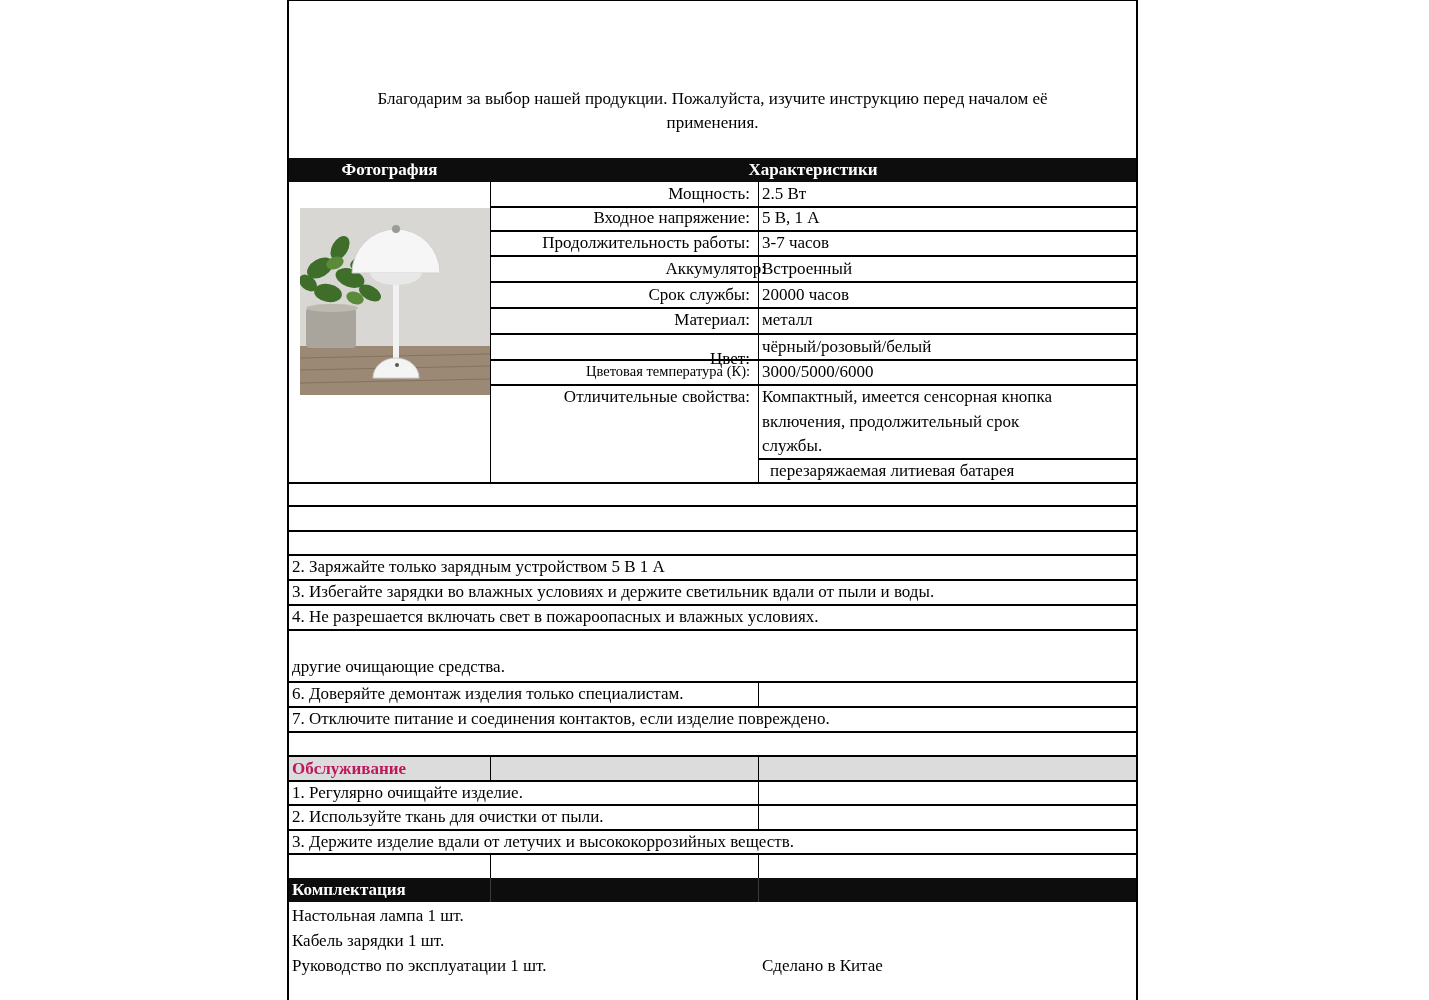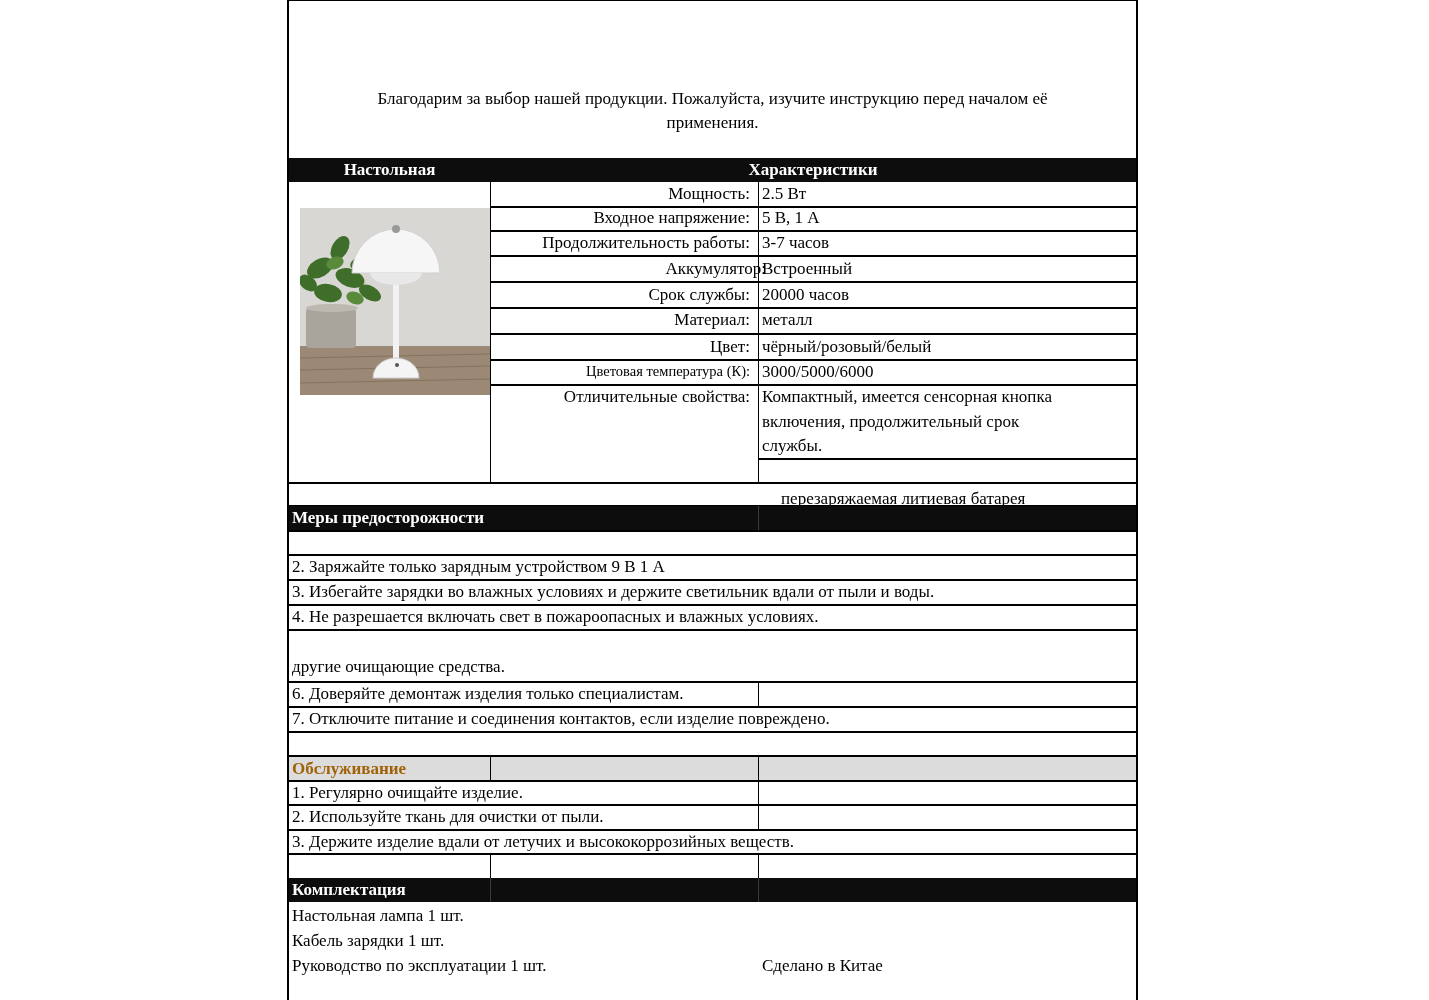--- a/index.html
+++ b/index.html
@@ -7,41 +7,41 @@
          font-family:"Liberation Serif", "DejaVu Serif", serif; color:#000; }
   .sheet { position:absolute; left:287px; top:0; width:851px; height:1000px;
            border-left:2px solid #000; border-right:2px solid #000; border-top:1px solid #000;
            box-sizing:border-box; }
   .title { position:absolute; left:0; right:0; top:4px; text-align:center;
            font-size:36px; font-weight:bold; letter-spacing:0.3px; }
   .intro { position:absolute; left:20px; right:20px; top:86px; text-align:center;
            font-size:17px; line-height:24px; }
   .abs { position:absolute; box-sizing:border-box; }
   .hdr-black { background:#0d0d0d; color:#fff; font-weight:bold; }
-  .hdr-grey { background:#dcdcdc; color:#a16207; font-weight:bold; }
+  .hdr-grey { background:#dcdcdc; color:#be185d; font-weight:bold; }
   .hline { position:absolute; left:0; right:0; height:0; border-top:2px solid #000; }
   .vline { position:absolute; width:0; border-left:1px solid #000; }
   .vline.grey { border-left:1px solid #3a3a3a; }
   .label { position:absolute; text-align:right; font-size:17px; white-space:nowrap; }
   .value { position:absolute; font-size:17px; white-space:nowrap; }
   .txt { position:absolute; font-size:17px; white-space:nowrap; }
   .photo { position:absolute; left:11px; top:207px; width:190px; height:187px; overflow:hidden; background:#d8d6d3; }
 </style>
 </head>
 <body>
 
 <div class="sheet">
 
   <div class="intro">
     <div>Благодарим за выбор нашей продукции. Пожалуйста, изучите инструкцию перед началом её</div>
     <div>применения.</div>
   </div>
 
   <div class="abs hdr-black" style="left:0; right:0; top:157px; height:24px;">
-    <div class="abs" style="left:0; width:201px; top:0; height:24px; text-align:center; line-height:24px; font-size:17px;">Настольная</div>
+    <div class="abs" style="left:0; width:201px; top:0; height:24px; text-align:center; line-height:24px; font-size:17px;">Фотография</div>
     <div class="abs" style="left:201px; right:0; top:0; height:40px; text-align:center; line-height:24px; font-size:17px;">Характеристики</div>
   </div>
 
   <div class="photo">
     <svg width="190" height="187" viewBox="0 0 190 187">
       <rect x="0" y="0" width="190" height="140" fill="#d9d7d4"></rect>
       <rect x="0" y="138" width="190" height="49" fill="#9b8875"></rect>
       <path d="M0 150 L190 146 M0 162 L190 158 M0 175 L190 171" stroke="#85735f" stroke-width="1" fill="none"></path>
       <rect x="6" y="100" width="50" height="40" rx="4" fill="#a9a49c"></rect>
       <ellipse cx="32" cy="100" rx="26" ry="4" fill="#bdb8b0"></ellipse>
@@ -92,41 +92,37 @@
 
   <div class="label" style="right:370px; top:258px;">Аккумулятор:</div>
   <div class="value" style="left:473px; top:258px;">Встроенный</div>
 
   <div class="label" style="right:386px; top:284px;">Срок службы:</div>
   <div class="value" style="left:473px; top:284px;">20000 часов</div>
 
   <div class="label" style="right:386px; top:309px;">Материал:</div>
   <div class="value" style="left:473px; top:309px;">металл</div>
 
-  <div class="label" style="right:386px; top:336px;">Цвет:</div>
+  <div class="label" style="right:386px; top:348px;">Цвет:</div>
   <div class="value" style="left:473px; top:336px;">чёрный/розовый/белый</div>
 
   <div class="label" style="right:386px; top:362px; font-size:14.5px;">Цветовая температура (К):</div>
   <div class="value" style="left:473px; top:361px;">3000/5000/6000</div>
 
   <div class="label" style="right:386px; top:386px;">Отличительные свойства:</div>
   <div class="value" style="left:473px; top:386px;">Компактный, имеется сенсорная кнопка</div>
   <div class="value" style="left:473px; top:411px;">включения, продолжительный срок</div>
   <div class="value" style="left:473px; top:435px;">службы.</div>
 
-  <div class="value" style="left:492px; top:460px;margin-top:28px;">перезаряжаемая литиевая батарея</div>
+  <div class="value" style="left:481px; top:460px;">перезаряжаемая литиевая батарея</div>
 
   <div class="hline" style="top:504px;"></div>
-  <div class="abs hdr-black" style="left:0; right:0; top:505px; height:24px;">
-    <div class="abs" style="left:3px; top:0; line-height:24px; font-size:17px;">Меры предосторожности</div>
-    <div class="vline grey" style="left:469px; top:0; height:24px;"></div>
-  </div>
   <div class="hline" style="top:529px;"></div>
   <div class="hline" style="top:553px;"></div>
-  <div class="txt" style="left:3px; top:556px;">2. Заряжайте только зарядным устройством 9 В 1 А</div>
+  <div class="txt" style="left:3px; top:556px;">2. Заряжайте только зарядным устройством 5 В 1 А</div>
   <div class="hline" style="top:578px;"></div>
   <div class="txt" style="left:3px; top:581px;text-align:right;">3. Избегайте зарядки во влажных условиях и держите светильник вдали от пыли и воды.</div>
   <div class="hline" style="top:603px;"></div>
   <div class="txt" style="left:3px; top:606px;">4. Не разрешается включать свет в пожароопасных и влажных условиях.</div>
   <div class="hline" style="top:628px;"></div>
   <div class="txt" style="left:3px; top:656px;">другие очищающие средства.</div>
   <div class="hline" style="top:680px;"></div>
   <div class="txt" style="left:3px; top:683px;">6. Доверяйте демонтаж изделия только специалистам.</div>
   <div class="vline" style="left:469px; top:681px; height:24px;"></div>
   <div class="hline" style="top:705px;"></div>

